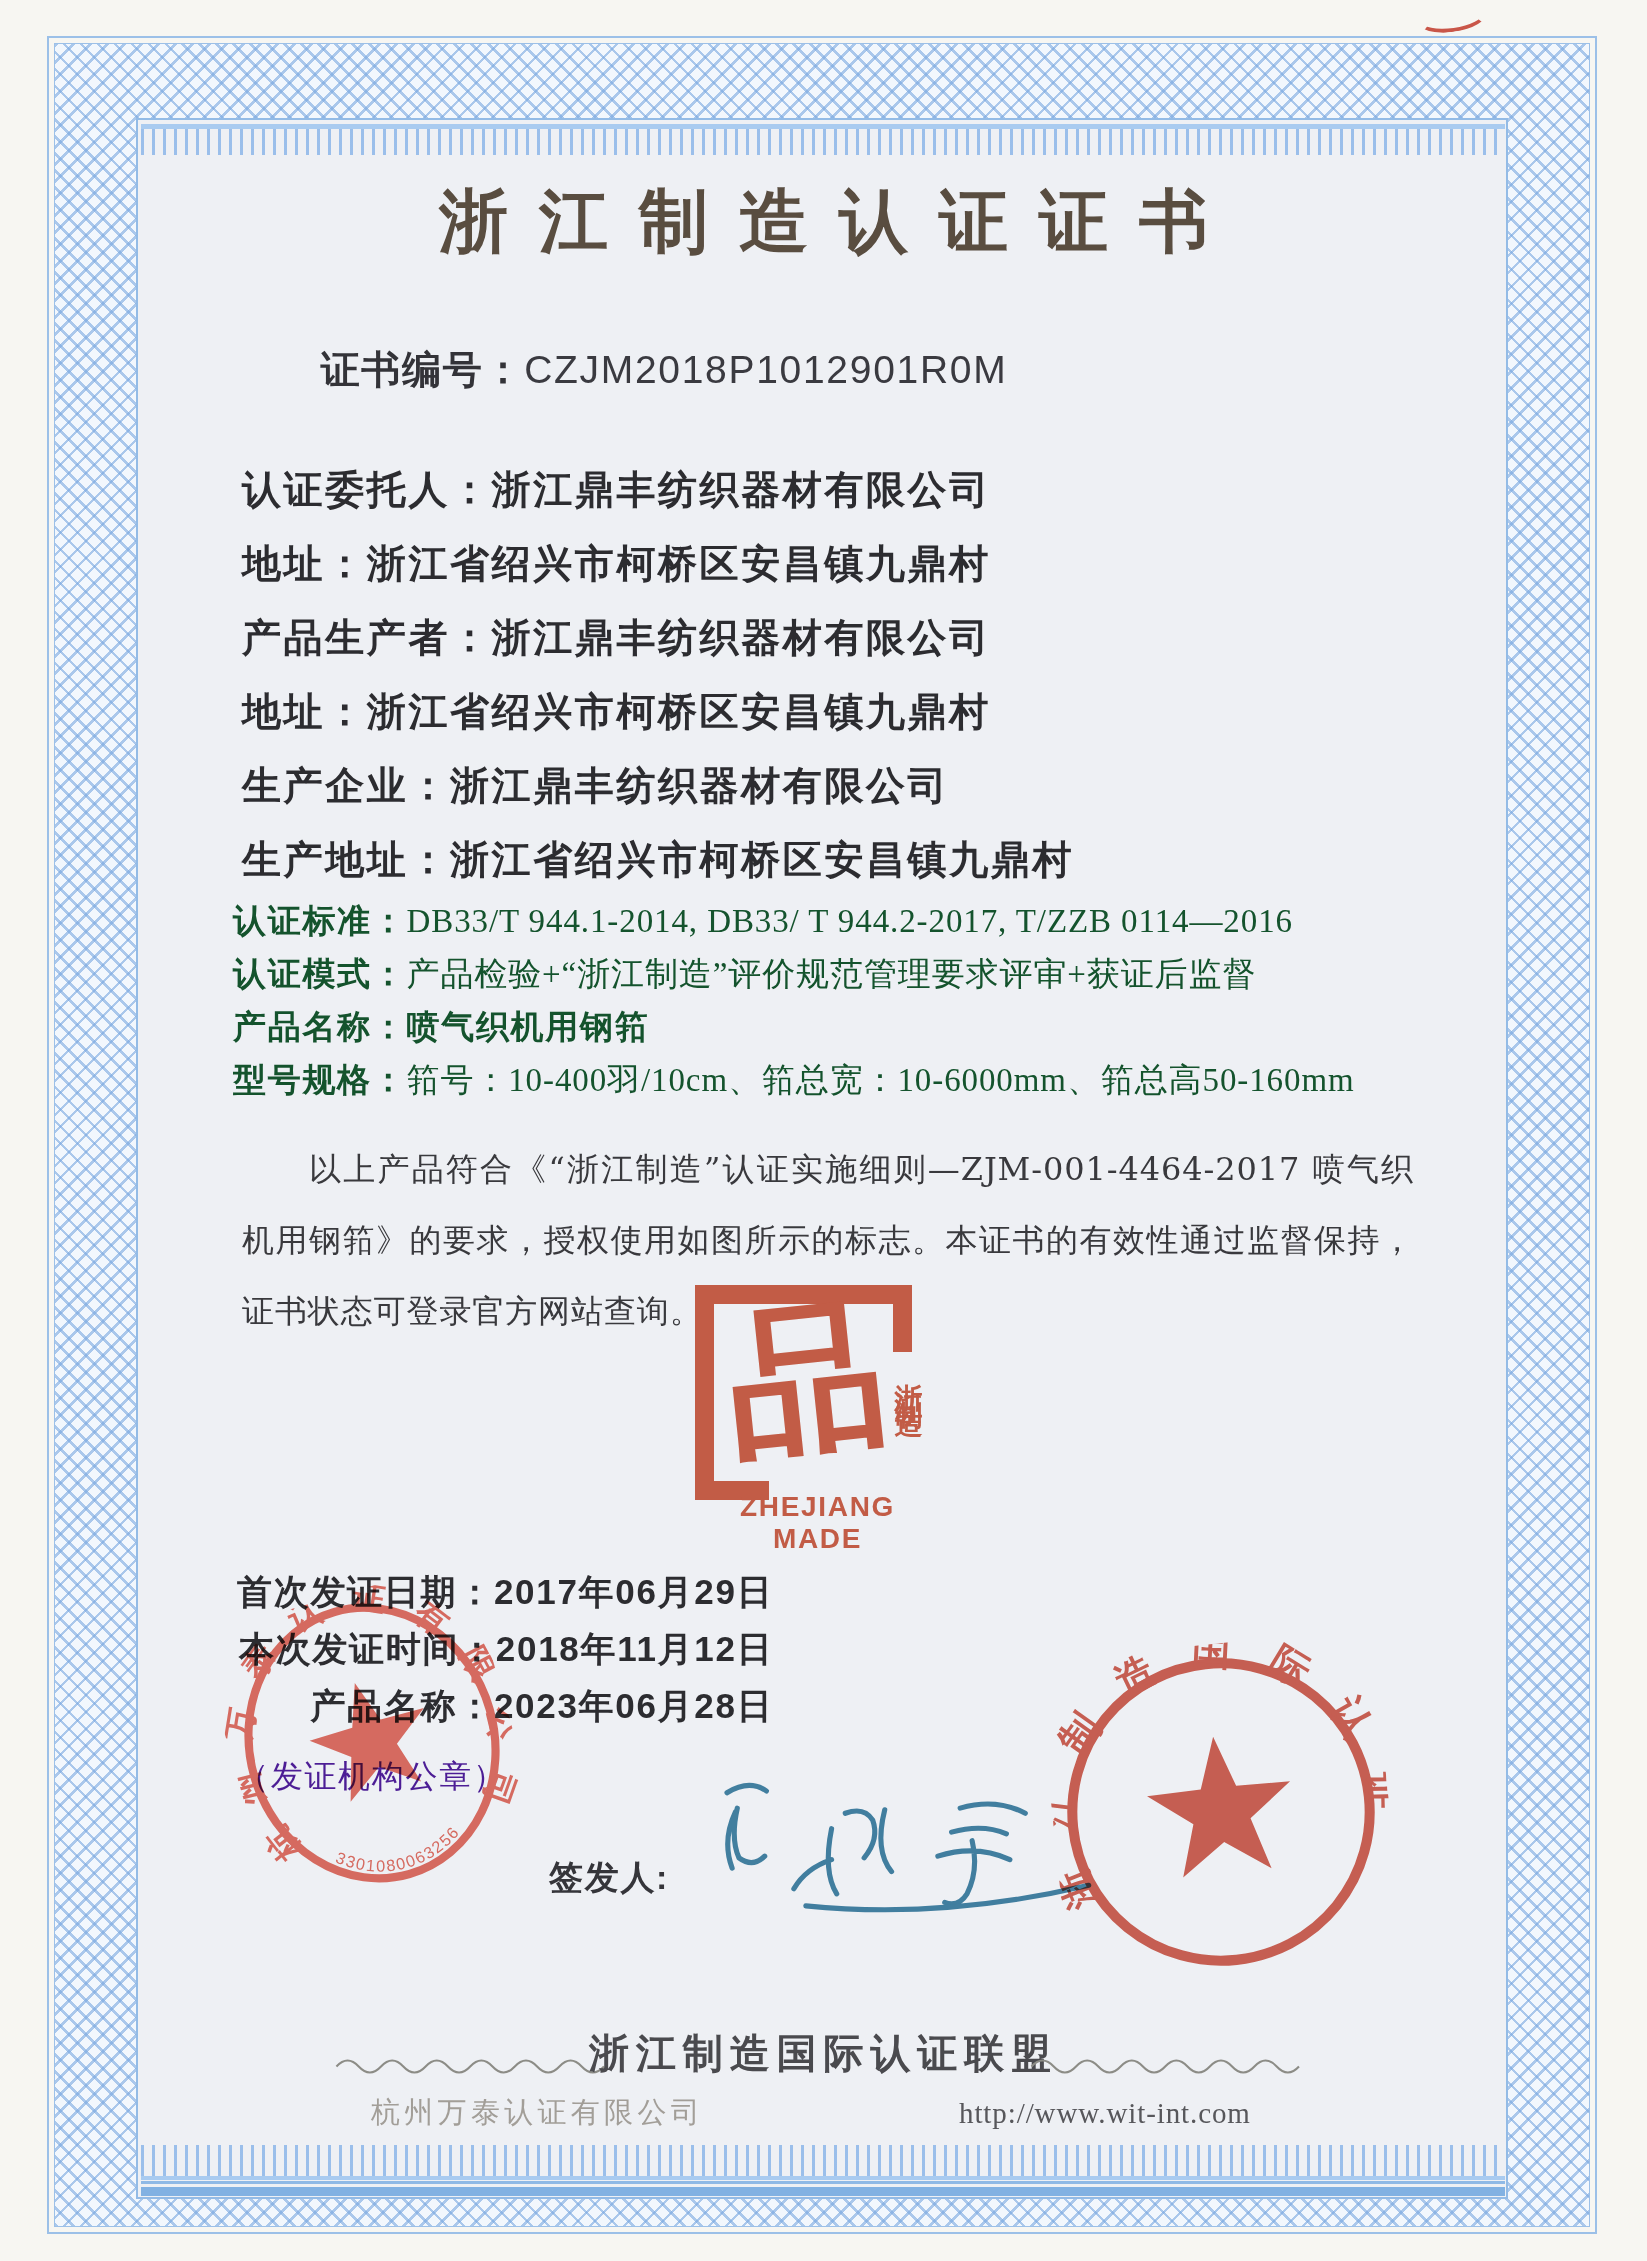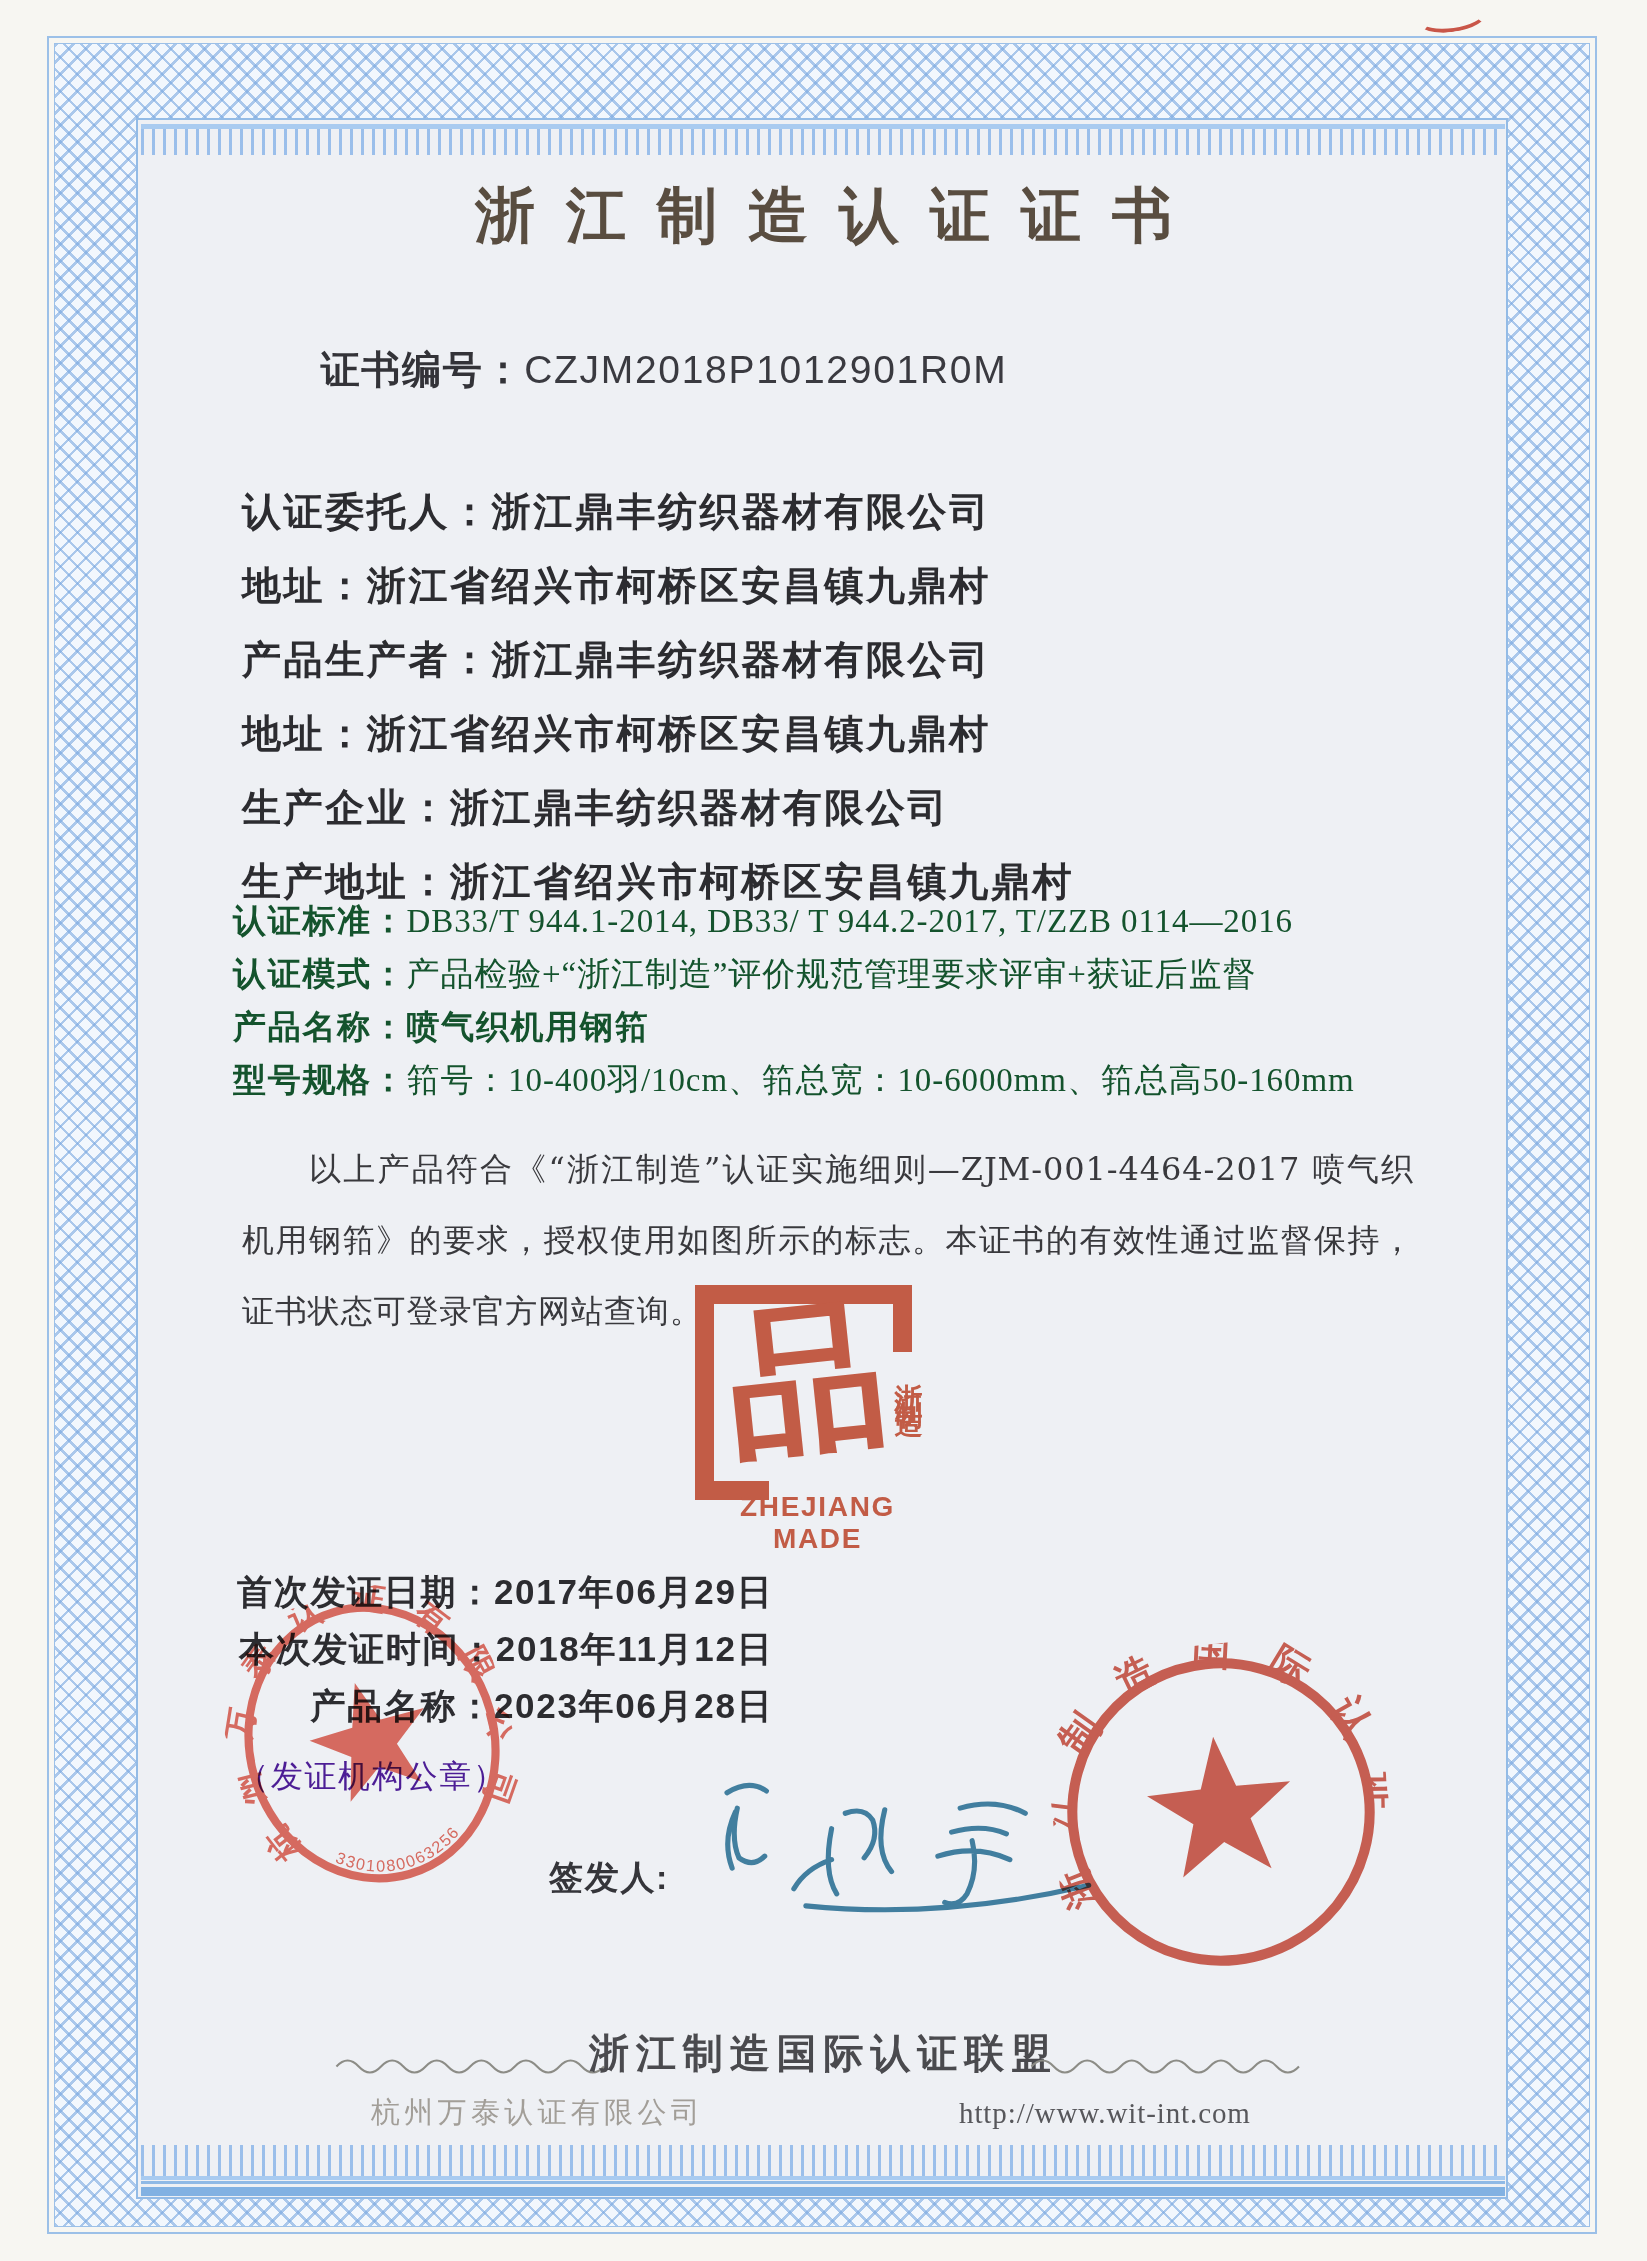--- a/index.html
+++ b/index.html
@@ -27,27 +27,27 @@
   .fringe-bottom{position:absolute; left:141px; top:2145px; width:1364px; height:31px; z-index:1;
     border-bottom:4.3px solid #a9cbf0;
     background:repeating-linear-gradient(90deg, rgba(150,188,234,.95) 0 2.6px, transparent 2.6px 11px);}
   .bar-thin{position:absolute; left:141px; top:2181px; width:1364px; height:3.4px; background:#8fb9e6; z-index:1;}
   .bar-thick{position:absolute; left:141px; top:2187px; width:1364px; height:8.6px; background:#82b1e2; z-index:1;}
   .corner-mark{position:absolute; left:1417px; top:1.7px; width:62px; height:22px; z-index:4;
     border:4.3px solid transparent; border-bottom-color:#c23b2c; border-radius:50%;
     transform:rotate(-8deg); opacity:.85;}
   
   .title{position:absolute; left:0; top:176px; width:1647px; text-align:center; z-index:2;
-    font-family:"DejaVu Serif", serif; font-weight:bold; font-size:60px;
+    font-family:"DejaVu Serif", serif; font-weight:bold; font-size:69px;
     letter-spacing:31px; padding-left:31px; box-sizing:border-box; color:#594d40;}
   .certno{position:absolute; left:0; top:343px; width:1328px; text-align:center; z-index:2;
     font-size:39px; color:#333338; letter-spacing:1.7px;}
   .certno .lbl{font-weight:bold;}
   .certno .val{font-family:"Liberation Sans", sans-serif; color:#3a3a40;}
-  .fields{position:absolute; left:242px; top:475px; z-index:2;}
+  .fields{position:absolute; left:242px; top:453px; z-index:2;}
   .fields .row{height:74px; line-height:74px; font-size:39px; font-weight:bold; letter-spacing:2.6px; color:#2c2c30;}
   .specs{position:absolute; left:233px; top:894px; z-index:2;}
   .specs .row{height:53px; line-height:53px; font-size:33px; color:#14532d;}
   .specs .lbl{font-weight:bold; letter-spacing:1.7px;}
   .specs .serif{font-family:"Liberation Serif", serif; letter-spacing:0.9px;}
   .specs .sansv{font-weight:bold; letter-spacing:1.7px;}
   .statement{position:absolute; left:242px; top:1134px; width:1172px; z-index:2;
     font-family:"DejaVu Serif", serif; font-size:32px; line-height:71px;
     text-indent:67px; color:#39393d; text-align:justify; letter-spacing:0.9px;}
   

